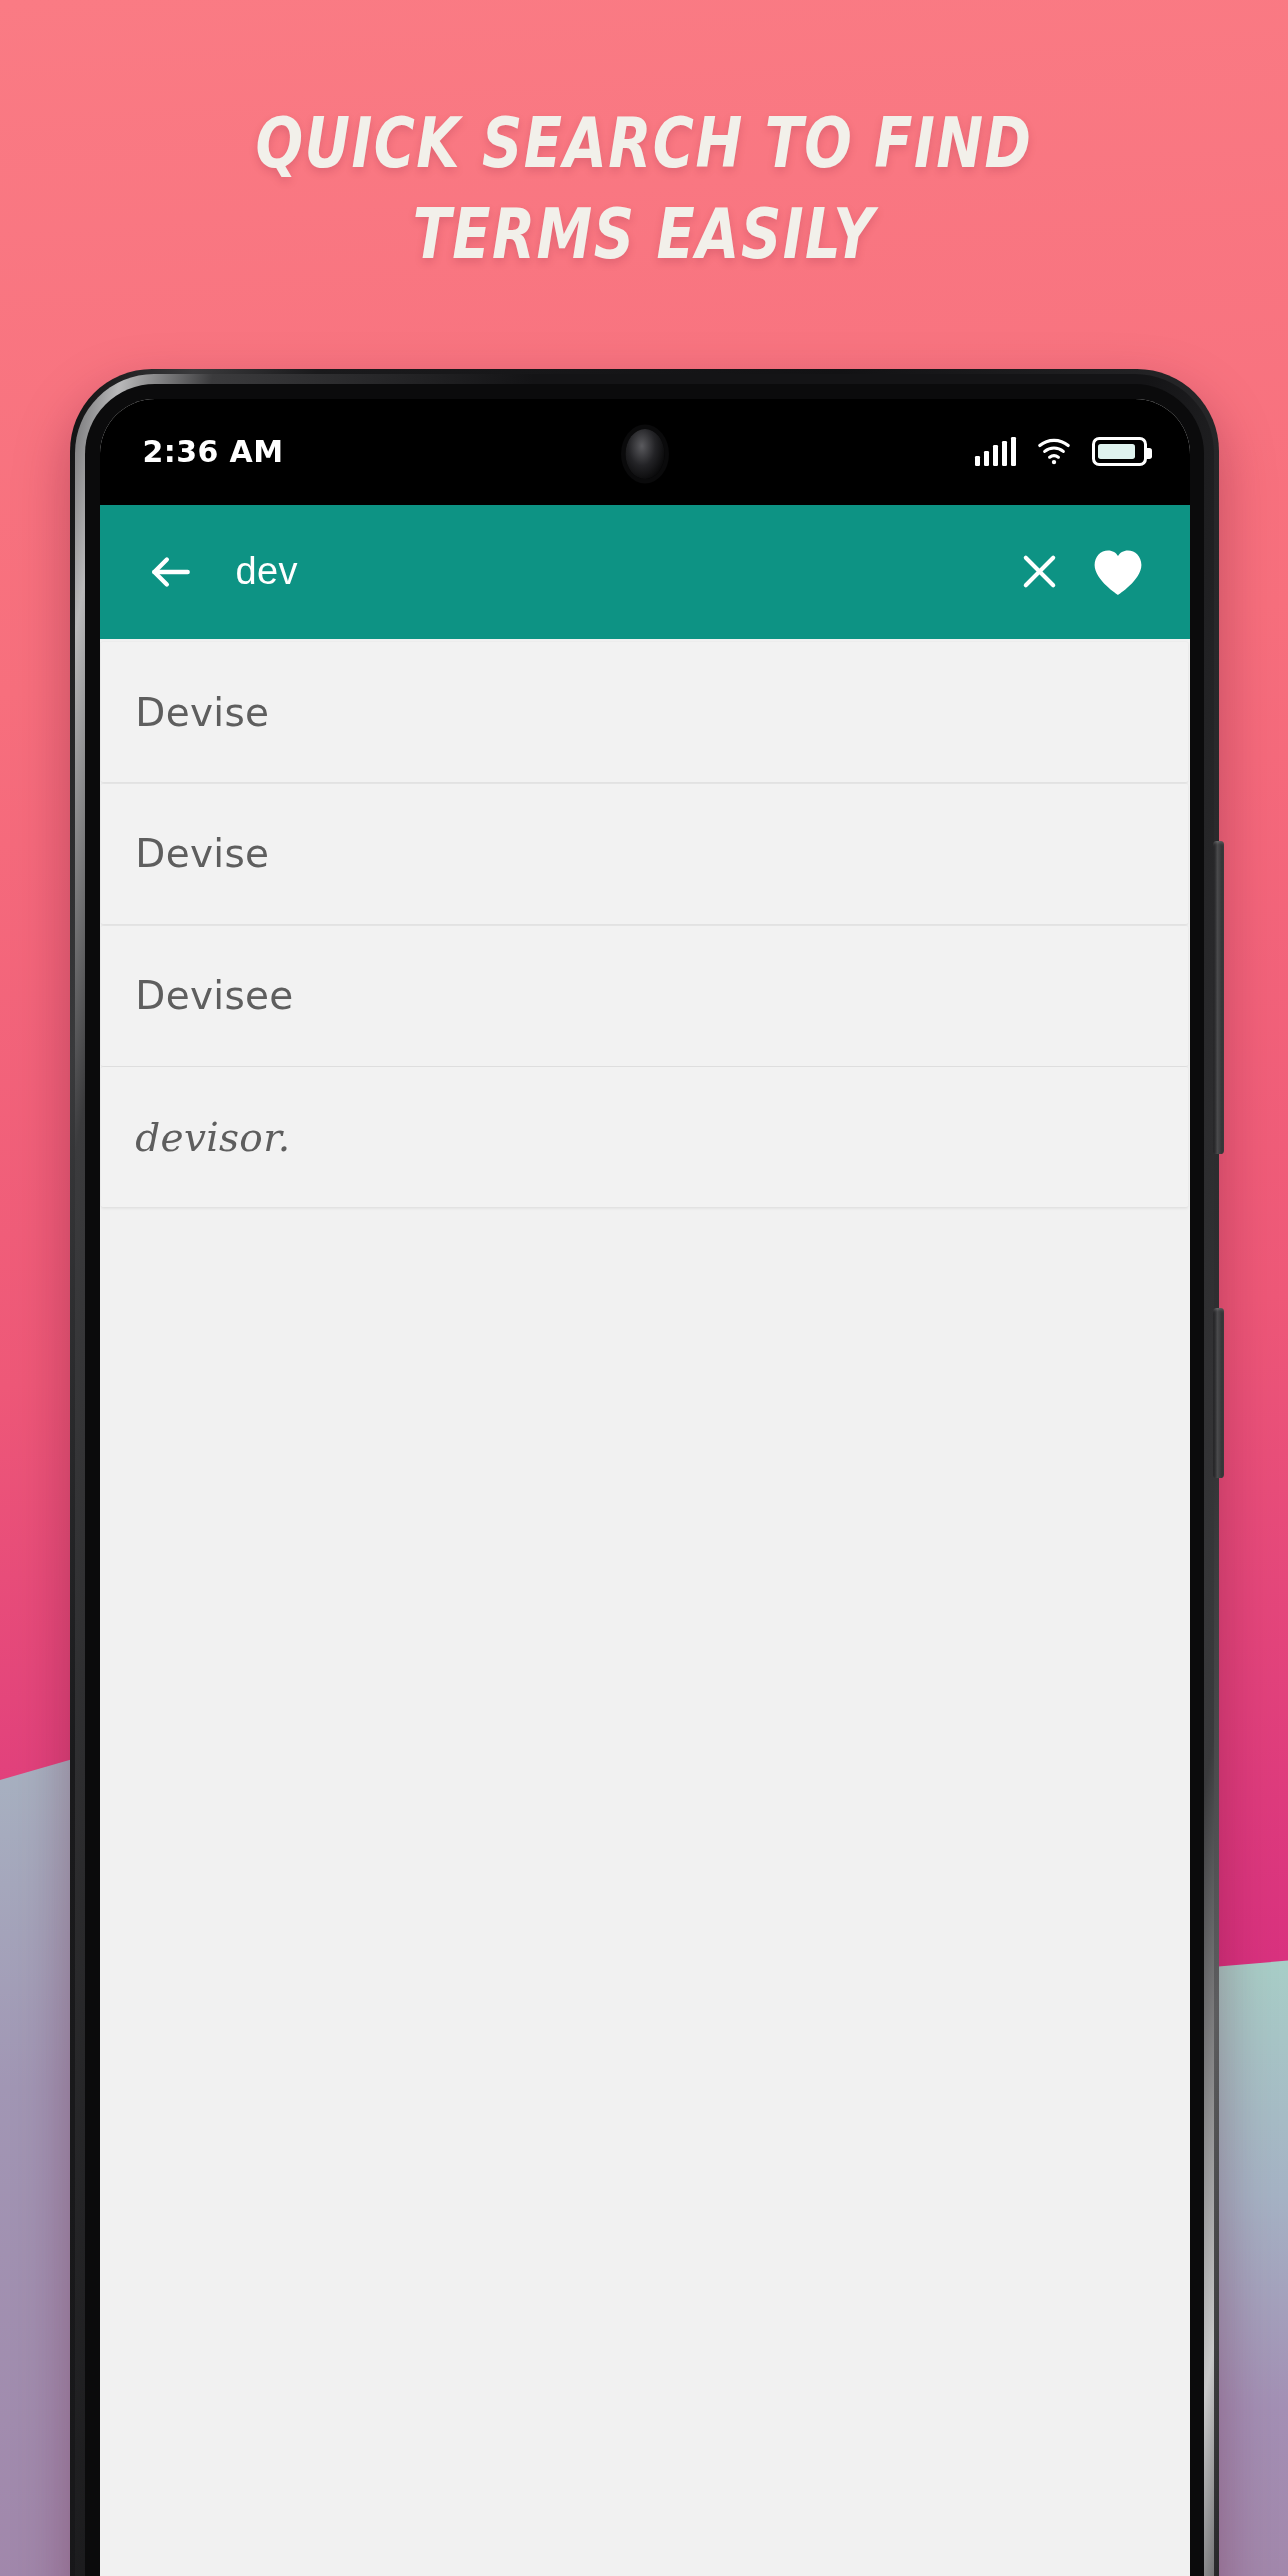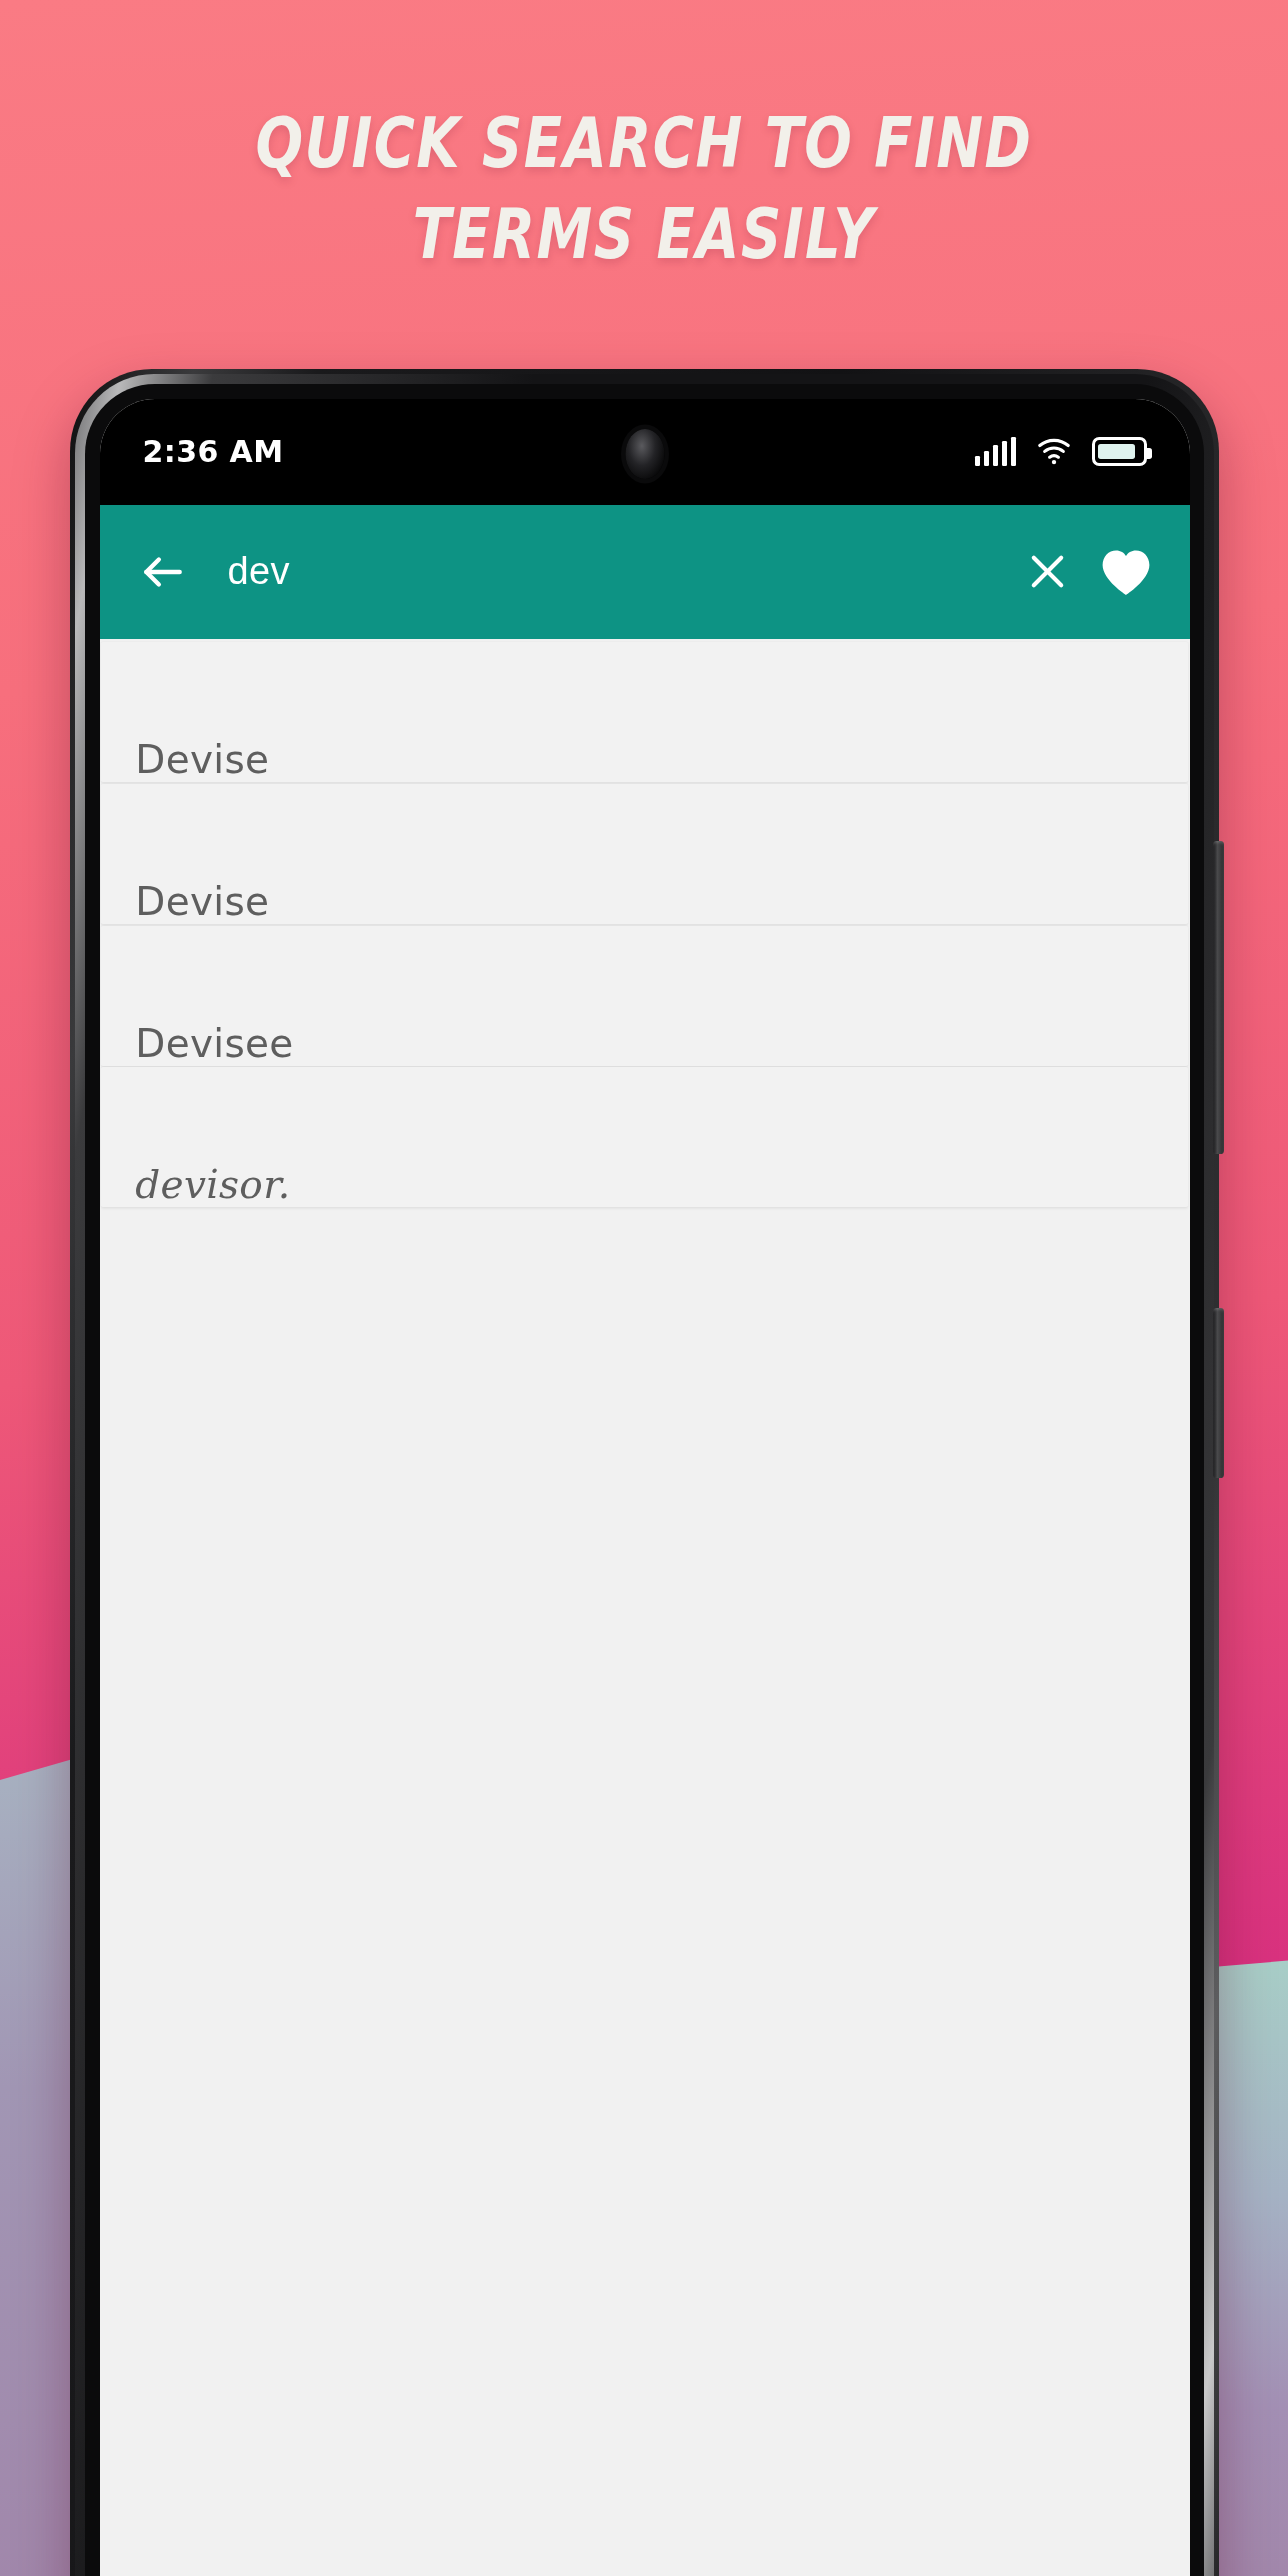--- a/index.html
+++ b/index.html
@@ -128,21 +128,21 @@
     content:""; position:absolute; right:-8px; top:8px;
     width:4.5px; height:10.7px; background:#ffffff; border-radius:0 2.7px 2.7px 0;
   }
   .battery span{ display:block; height:100%; width:88%; background:#dff3ef; border-radius:2.7px; }
 
   
   #appbar{
     height:134px; flex:0 0 134px;
     background:#0d9384;
     display:flex; align-items:center;
-    padding:0 24px;
+    padding:0 32px;
     box-shadow:0 2.7px 6.3px rgba(0,0,0,.10);
   }
   .iconbtn{
     width:79px; height:79px;
     display:flex; align-items:center; justify-content:center;
     flex:0 0 auto;
   }
   #search-text{
     flex:1 1 auto;
     margin-left:25px;
@@ -157,21 +157,21 @@
     flex:1 1 auto;
     background:#f1f1f1;
     padding-top:3.6px;
     overflow:hidden;
   }
   .row{
     position:relative;
     height:140px;
     margin:0 1.8px 1.8px 1.8px;
     background:#f2f2f2;
-    display:flex; align-items:flex-end;
+    display:flex; align-items:center;
     padding-left:34px;
     box-shadow:0 1.8px 2.7px rgba(0,0,0,.055), 0 0 0 0.9px rgba(0,0,0,.012);
     border-radius:1.8px;
   }
   .row .label{
     color:#5e5e5e;
     font-size:39px;
     font-family:"DejaVu Serif", serif;
     font-style:italic;
     letter-spacing:0.3px;

